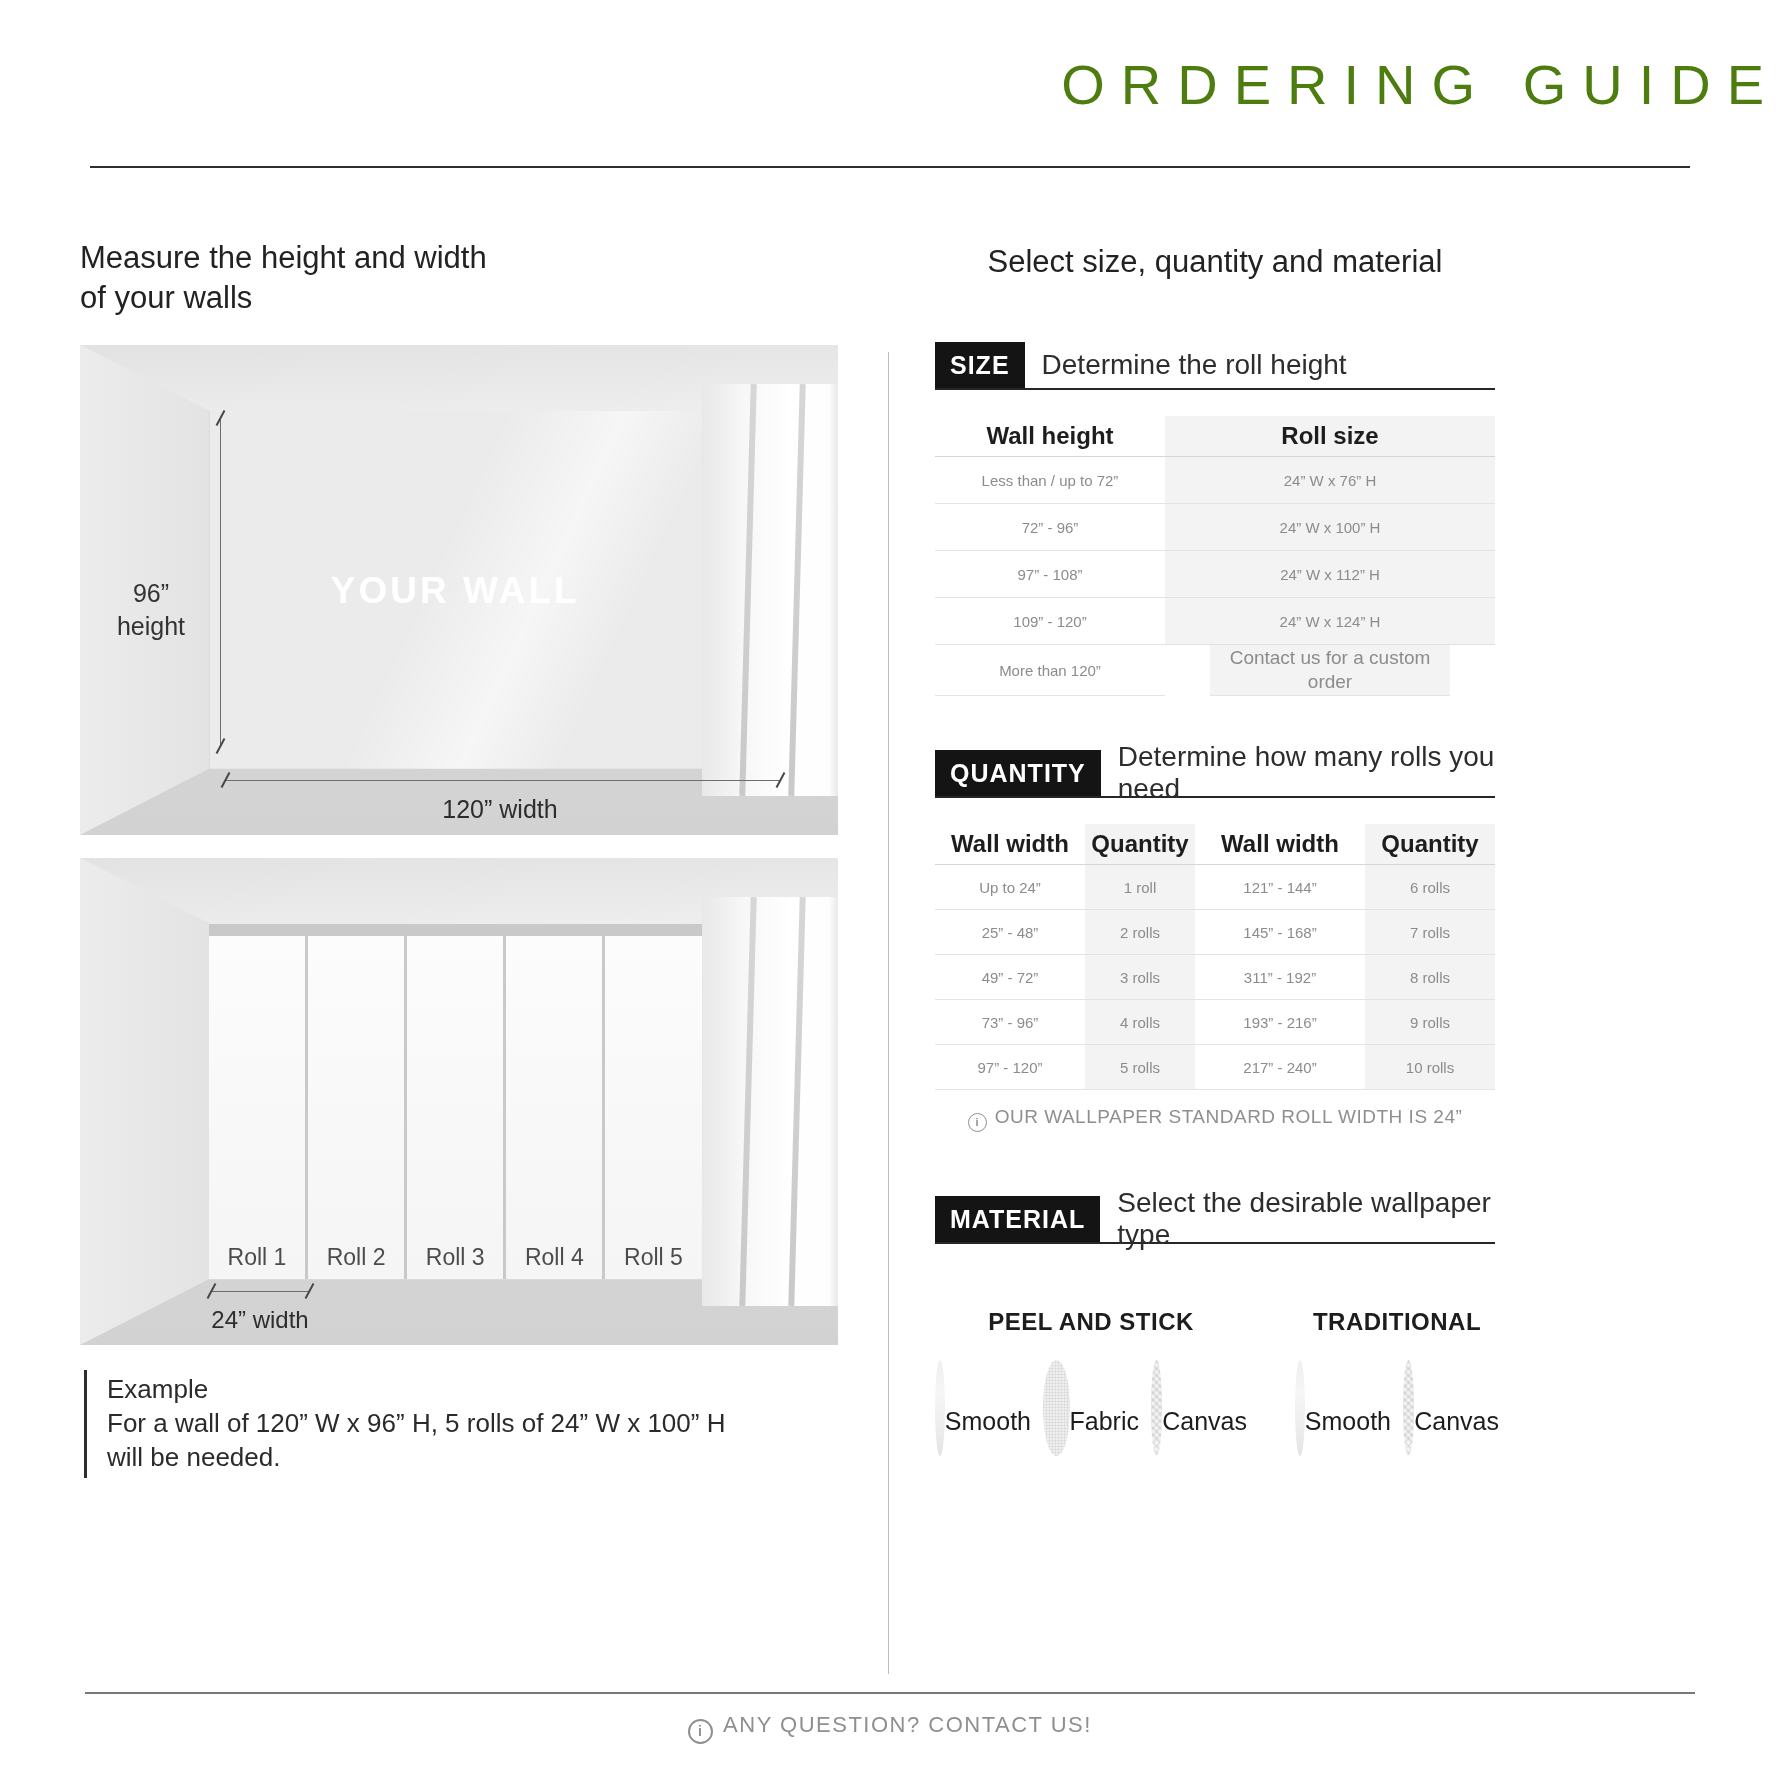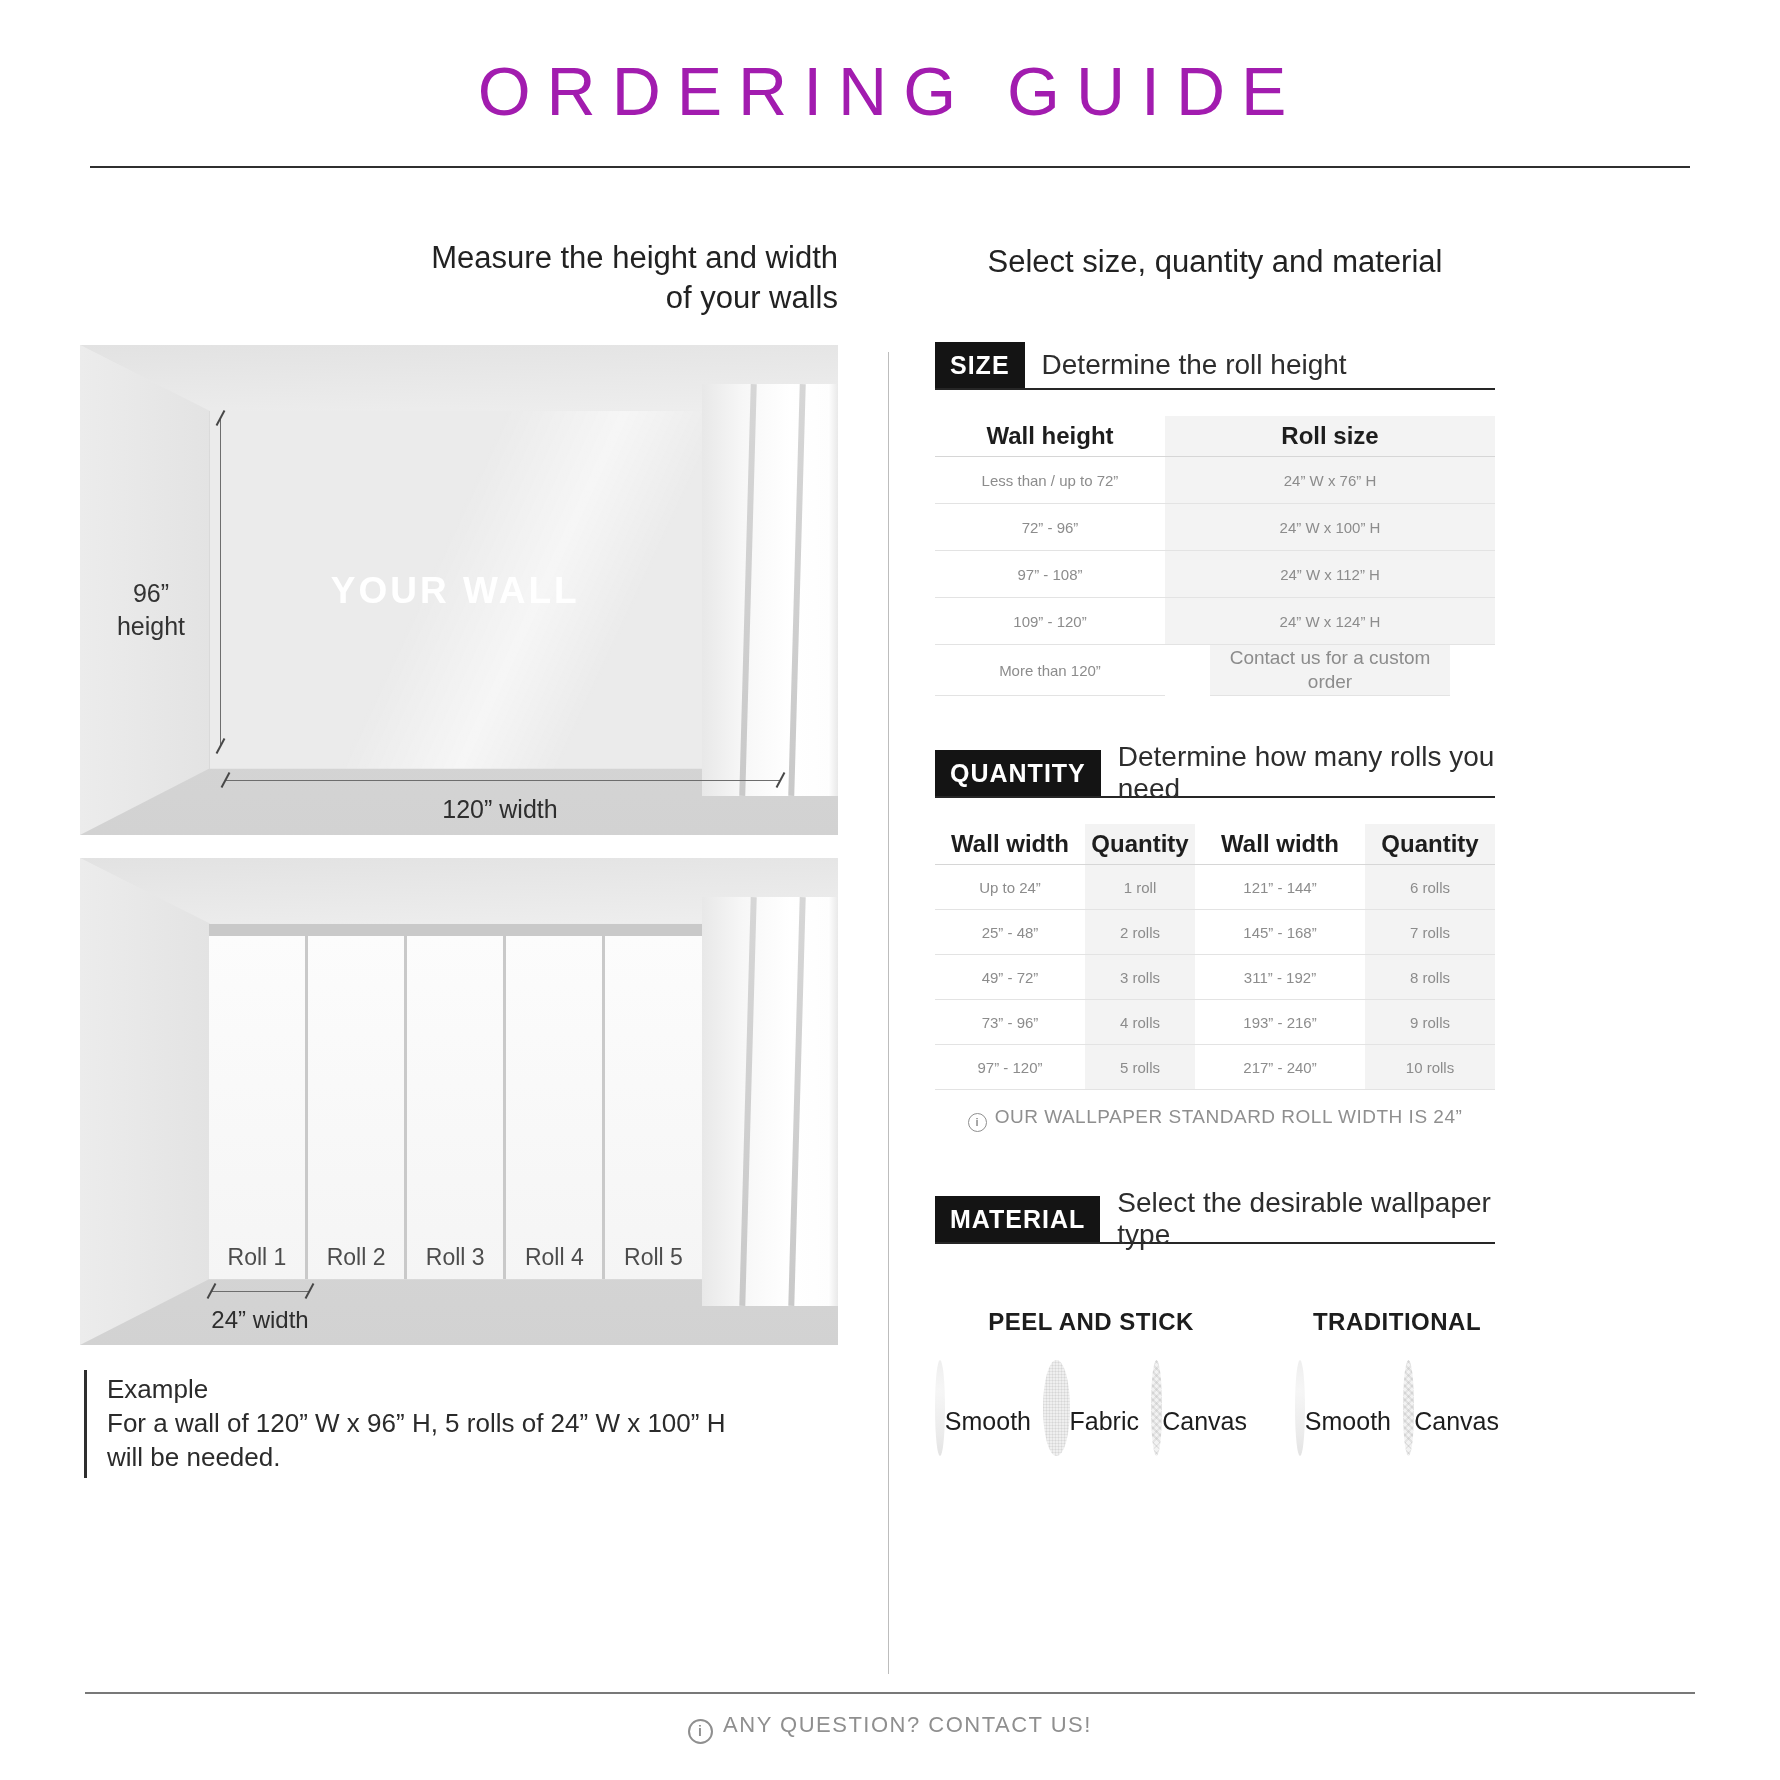--- a/index.html
+++ b/index.html
@@ -2,39 +2,39 @@
 <html><head>
 <meta charset="utf-8">
 <style>
   html,body{margin:0;padding:0;}
   body{
     width:1780px;height:1780px;position:relative;background:#ffffff;
     font-family:"Liberation Sans", sans-serif;color:#1e1e1e;overflow:hidden;
   }
   
   .page-title{
-    position:absolute;top:52px;left:0;width:100%;text-align:center;
-    font-size:68px;font-weight:500;letter-spacing:16px;color:#a21caf;
+    position:absolute;top:52px;left:0;width:100%;text-align:right;
+    font-size:56px;font-weight:500;letter-spacing:16px;color:#4d7c0f;
   }
   .hr-top{position:absolute;top:166px;left:90px;width:1600px;height:2px;background:#2f2f2f;}
   .hr-bottom{position:absolute;top:1692px;left:85px;width:1610px;height:2px;background:#787878;}
   .footer{
     position:absolute;top:1712px;left:0;width:100%;text-align:center;
     font-size:22px;letter-spacing:1.5px;color:#8f8f8f;
   }
   .info-i{
     display:inline-flex;width:21px;height:21px;border:2px solid #8f8f8f;border-radius:50%;
     align-items:center;justify-content:center;font-size:14px;color:#8f8f8f;
     margin-right:10px;vertical-align:-4px;font-weight:600;
   }
   .col-divider{position:absolute;left:888px;top:352px;width:1px;height:1322px;background:#bdbdbd;}
 
   
   .left-heading{
-    position:absolute;left:80px;top:238px;width:758px;text-align:right;
+    position:absolute;left:80px;top:238px;width:758px;text-align:left;
     font-size:31px;line-height:40px;color:#222;
   }
   .right-heading{
     position:absolute;left:935px;top:244px;width:560px;text-align:center;
     font-size:31px;color:#222;
   }
 
   
   .room{position:absolute;left:80px;width:758px;overflow:hidden;background:#ebebeb;}
   .room1{top:345px;height:490px;}

